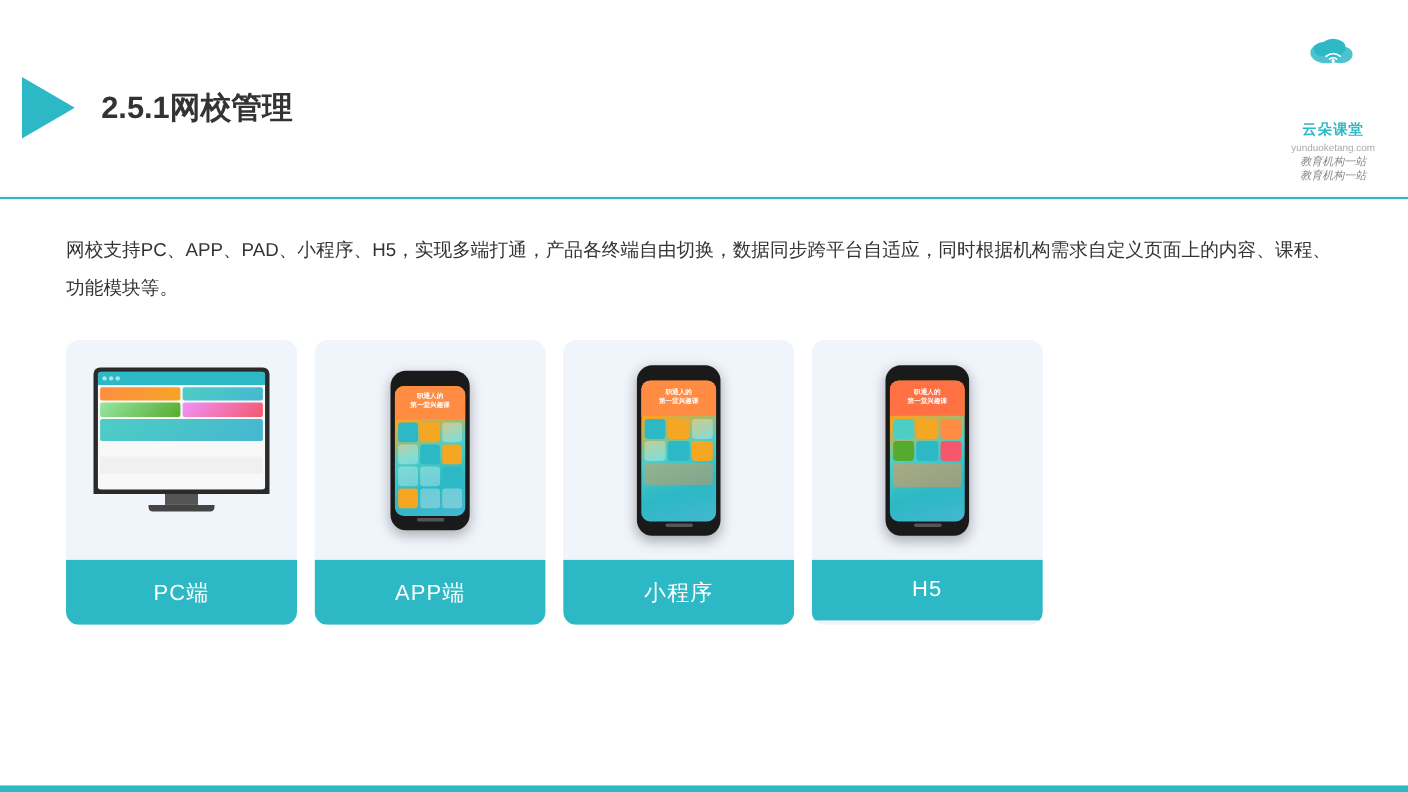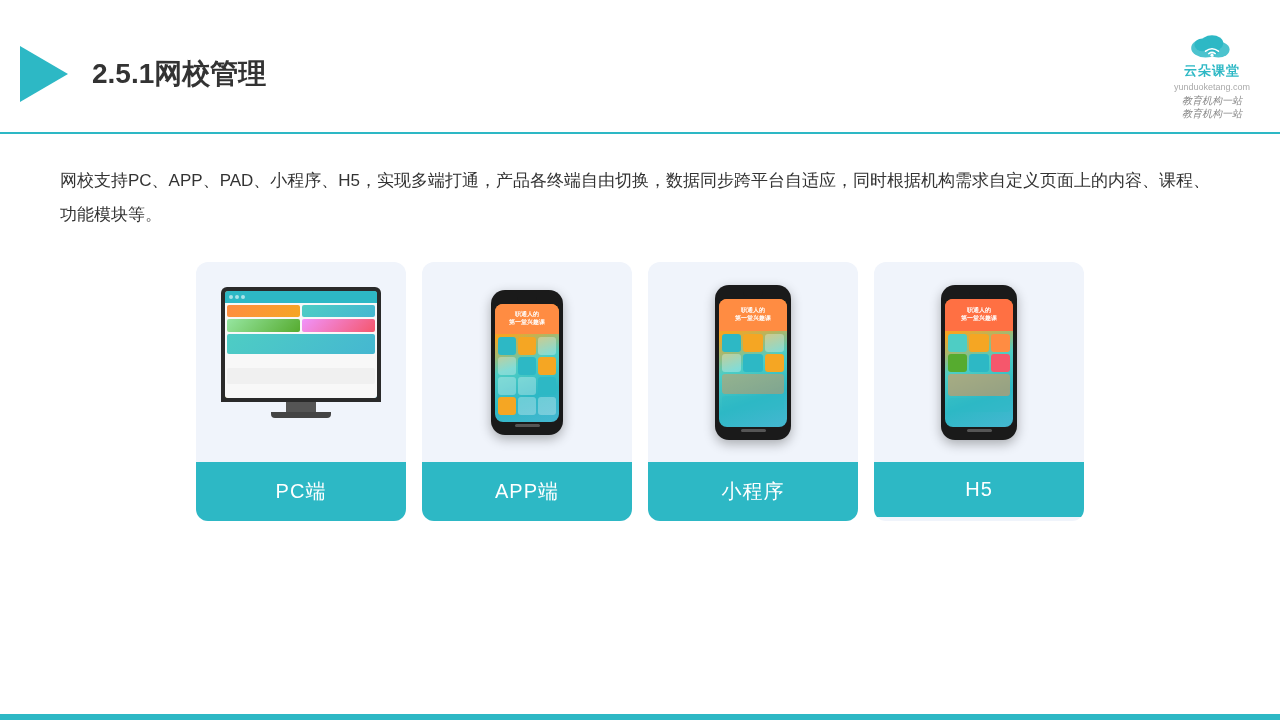--- a/index.html
+++ b/index.html
@@ -54,20 +54,21 @@
     }
     .cloud-svg {
       width: 48px;
       height: 32px;
     }
     .brand-name {
       font-size: 13px;
       color: #2db8c5;
       font-weight: 600;
       letter-spacing: 1px;
+      margin-top: 47px;
     }
     .brand-sub {
       font-size: 10px;
       color: #888;
       text-align: left;
       line-height: 1.3;
       font-style: italic;
     }
     .brand-url {
       font-size: 9px;
@@ -83,21 +84,21 @@
       font-size: 17px;
       color: #333;
       line-height: 2.0;
       margin-bottom: 30px;
     }
 
     
     .cards-row {
       display: flex;
       gap: 16px;
-      justify-content: center;
+      justify-content: flex-start;
       margin-top: 10px;
     }
     .card {
       background: #f0f4fb;
       border-radius: 12px;
       width: 210px;
       display: flex;
       flex-direction: column;
       align-items: center;
       overflow: hidden;

